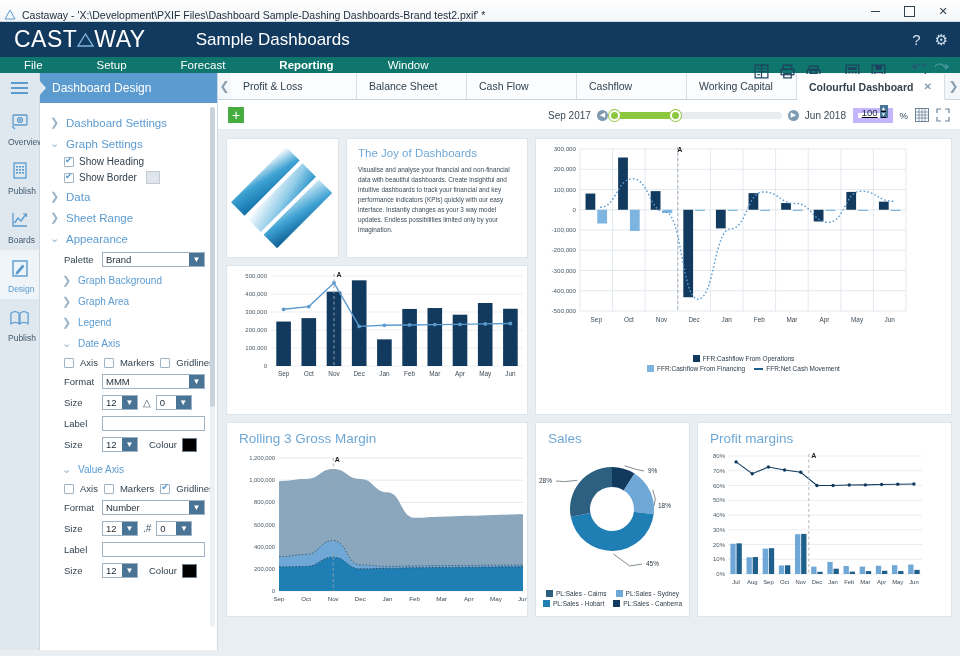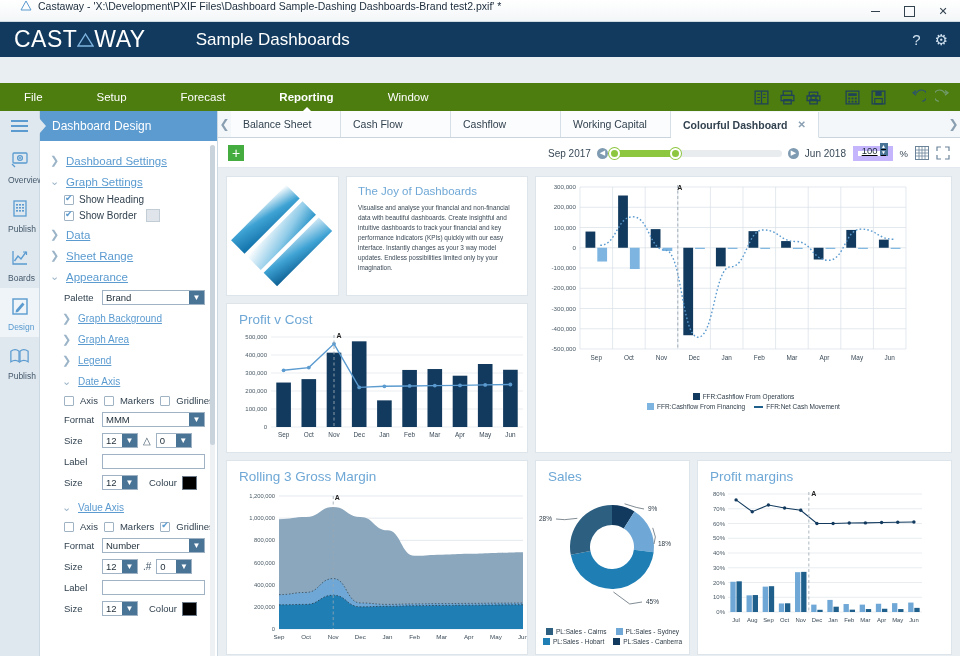--- a/index.html
+++ b/index.html
@@ -7,42 +7,42 @@
     width: 960px; height: 656px;
     font-family: "Liberation Sans", sans-serif;
     background: #ffffff; overflow: hidden;
   }
   .app { position: relative; width: 960px; height: 656px; background:#e9eef2; }
 
   
   .titlebar {
     height: 22px; background: linear-gradient(#ffffff,#f3f6f8);
     border-bottom: 1px solid #cfd9e0;
-    display:flex; align-items:flex-start; padding-left:20px; position:relative;
+    display:flex; align-items:flex-end; padding-left:4px; position:relative;
   }
   .titlebar .tb-icon { width:12px; height:12px; margin-right:6px; flex:none; }
   .titlebar .tb-text { font-size:10.5px; color:#1b2b3a; white-space:nowrap; }
   .winbtns { position:absolute; right:0; top:0; height:22px; display:flex; }
   .winbtn { width:34px; height:22px; display:flex; align-items:center; justify-content:center;
             font-size:11px; color:#32424f; }
   .winbtn.min::after{content:""; width:9px; height:1px; background:#32424f; display:block;}
   .winbtn.max::after{content:""; width:9px; height:9px; border:1px solid #32424f; display:block;}
 
   
   .brandbar {
     height:35px; background:#123a5e; display:flex; align-items:center; position:relative;
   }
   .logo { margin-left:14px; font-size:23px; letter-spacing:.5px; color:#ffffff;
           font-weight:400; display:flex; align-items:center; }
   .apptitle { margin-left:50px; color:#fff; font-size:17px; }
   .hdr-icons { position:absolute; right:12px; top:0; height:35px; display:flex; align-items:center; gap:14px; }
   .hdr-icons span { color:#cfe0ef; font-size:15px; cursor:pointer; }
 
   
-  .menubar { height:28px; background:#4d7c0f; display:flex; align-items:center; position:relative;margin-top:26px; }
+  .menubar { height:16px; background:#0f766e; display:flex; align-items:center; position:relative; }
   .menubar .mi { color:#ffffff; font-size:11.5px; padding:0 10px; height:28px;
                  display:flex; align-items:center; cursor:pointer; }
   .menubar .mi.active { font-weight:bold; position:relative; }
   .menubar .mi.active::after{
     content:""; position:absolute; bottom:-1px; left:50%; margin-left:-5px;
     border-left:5px solid transparent; border-right:5px solid transparent;
     border-bottom:5px solid #ffffff;
   }  
   .menu-spacer { width:14px; }
   .tools { position:absolute; right:8px; top:0; height:28px; display:flex; align-items:center; gap:9px; }
@@ -74,21 +74,21 @@
     content:""; position:absolute; left:-1px; top:7px;
     border-top:8px solid transparent; border-bottom:8px solid transparent;
     border-left:7px solid #dfe8ef;
   }
   .panel-body { padding:9px 0 0 0; height:547px; overflow:hidden; position:relative; }
   .scrollbar { position:absolute; right:2px; top:4px; width:5px; height:520px; background:#eef1f4; border-radius:3px;}
   .scrollbar i { position:absolute; top:0; left:0; width:5px; height:300px; background:#c9d3dc; border-radius:3px; display:block;}
 
   .sect { display:flex; align-items:center; gap:6px; padding:4px 0 4px 10px; cursor:pointer; }
   .sect .chev { color:#9bb4c8; font-size:11px; width:10px; display:inline-block; }
-  .sect .t1 { color:#5b9bd0; font-size:11.5px;text-decoration:underline; }
+  .sect .t1 { color:#5b9bd0; font-size:11.5px; }
   .sect.sub { padding-left:22px; }
   .sect.sub .t1 { font-size:10px; }
 
   .chkrow { display:flex; align-items:center; gap:5px; padding:2px 0 2px 24px; font-size:10px; color:#32424f;}
   .cbx { width:10px; height:10px; border:1px solid #9fb3c4; background:#fff; border-radius:1px; display:inline-block; position:relative; flex:none;}
   .cbx.on::after{ content:"✔"; position:absolute; left:0px; top:-3px; font-size:9px; color:#5b9bd0; }
   .swatch { width:14px; height:13px; background:#dfe5ea; border:1px solid #c2ccd4; margin-left:4px; }
 
   .frow { display:flex; align-items:center; gap:5px; padding:3px 0 3px 24px; font-size:9.5px; color:#32424f; }
   .frow .fl { width:33px; flex:none; }
@@ -465,20 +465,21 @@
           <span style="margin-left:6px">Colour</span>
           <span class="colbox"></span>
         </div>
       </div>
     </div>
 
     <div class="main">
 
       <div class="tabs">
         <div class="tabarrow">❮</div>
+        <div class="tab" style="width:126px">Profit &amp; Loss</div>
         <div class="tab" style="width:110px">Balance Sheet</div>
         <div class="tab" style="width:110px">Cash Flow</div>
         <div class="tab" style="width:110px">Cashflow</div>
         <div class="tab" style="width:110px">Working Capital</div>
         <div class="tab active">
           <span>Colourful Dashboard</span>
           <span class="x">✕</span>
         </div>
         <div style="flex:1"></div>
         <div class="tabarrow">❯</div>
@@ -651,21 +652,20 @@
               <span class="lg">
                 <span class="ln" style="background:#1f5f8b"></span>
                 <span>FFR:Net Cash Movement</span>
               </span>
             </div>
           </div>
         </div>
 
         <div class="row" style="margin-top:-150px">
           <div class="card" style="width:302px;height:150px">
-            <div class="card-title">Profit v Cost</div>
             <svg width="300" height="122" viewBox="0 0 300 122">
               <g id="pc-grid" stroke="#dfe5ea" stroke-width="0.7">
                   <line x1="44" y1="10" x2="296" y2="10"></line>
                   <line x1="44" y1="28" x2="296" y2="28"></line>
                   <line x1="44" y1="46" x2="296" y2="46"></line>
                   <line x1="44" y1="64" x2="296" y2="64"></line>
                   <line x1="44" y1="82" x2="296" y2="82"></line>
                   <line x1="44" y1="100" x2="296" y2="100"></line>
                 </g>
               <g id="pc-ylabels" font-size="6" fill="#4a5a66" text-anchor="end">

